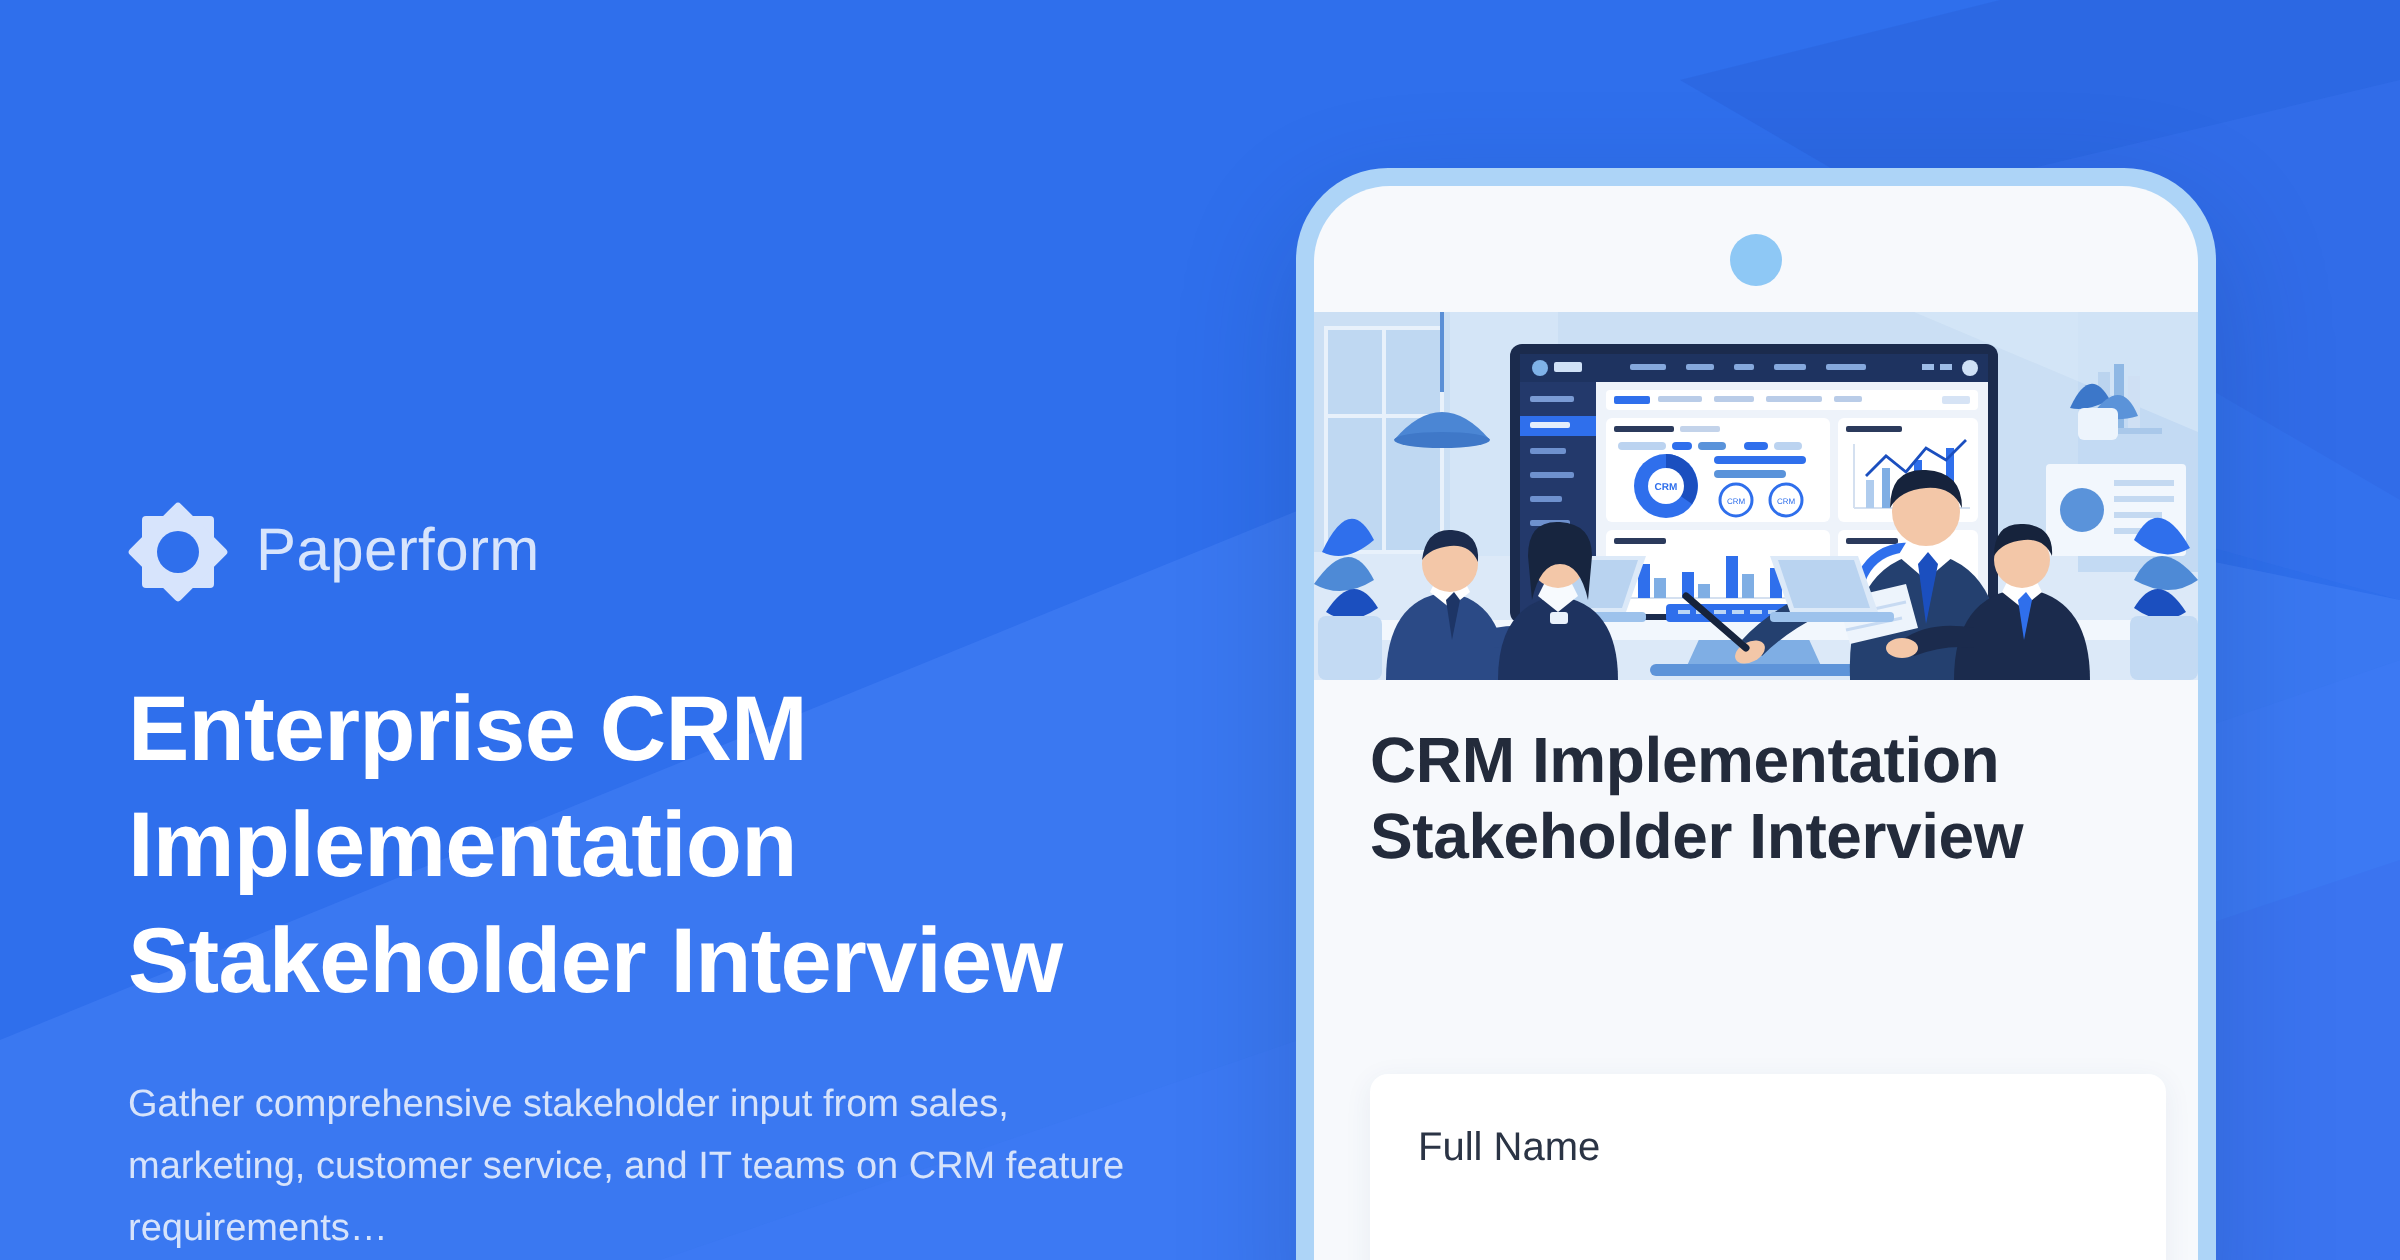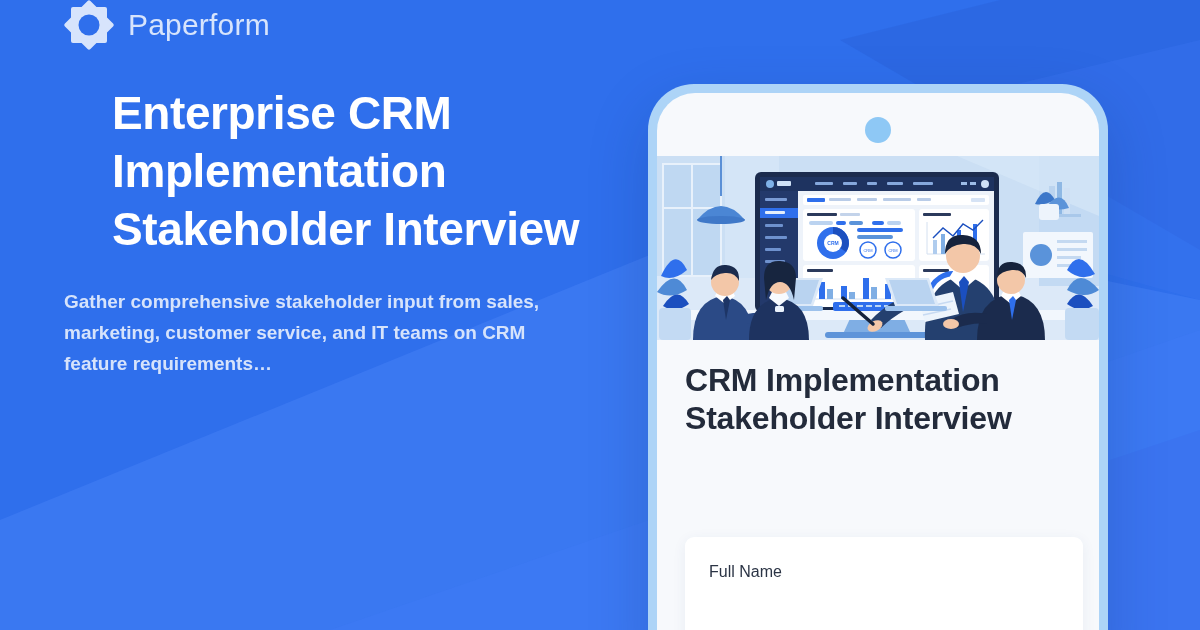--- a/index.html
+++ b/index.html
@@ -14,39 +14,39 @@
   
   #bg { position:absolute; inset:0; overflow:hidden; }
   #bg svg { display:block; width:1200px; height:630px; }
 
   
   .left-col {
     position:absolute;
     left:64px; top:0;
     width:560px; height:630px;
     display:flex; flex-direction:column;
-    justify-content:flex-start;
+    justify-content:flex-end;
     z-index:5;
   }
 
   .brand { display:flex; align-items:center; gap:14px; margin-bottom:34px; }
   .brand-mark { width:50px; height:50px; flex:0 0 50px; }
   .brand-name {
     font-size:30px; font-weight:400; letter-spacing:.2px;
     color:#D7E4FC;
   }
 
   .headline {
     font-size:46px; line-height:58px; font-weight:700;
     color:#FFFFFF; letter-spacing:-0.4px;
-    margin-bottom:28px; max-width:540px;margin-left:48px;
+    margin-bottom:28px; max-width:540px;
   }
 
   .subcopy {
-    font-size:19px; line-height:31px; font-weight:700;
+    font-size:19px; line-height:31px; font-weight:400;
     color:#D6E3FB; max-width:500px;
   }
 
   
   .phone {
     position:absolute;
     left:648px; top:84px;
     width:460px; height:580px;
     background:#ADD4F7;
     border-radius:46px 46px 0 0;
@@ -84,21 +84,21 @@
 
   .form-card {
     position:absolute; left:28px; top:444px;
     width:398px; height:150px;
     background:#FFFFFF;
     border-radius:9px;
     box-shadow:0 3px 14px rgba(40,70,130,.07);
   }
   .field-label {
     position:absolute; left:24px; top:26px;
-    font-size:16px; color:#2B3445; font-weight:400;
+    font-size:20px; color:#2B3445; font-weight:400;
   }
 </style>
 </head>
 <body>
 
 <div id="bg">
   <svg viewBox="0 0 1200 630" preserveAspectRatio="none" aria-hidden="true">
     <rect x="0" y="0" width="1200" height="630" fill="#2F6FEC"></rect>
 
     <path d="M 1200 0 L 1200 250 L 840 40 L 1000 0 Z" fill="#2A63DD" opacity=".55"></path>

